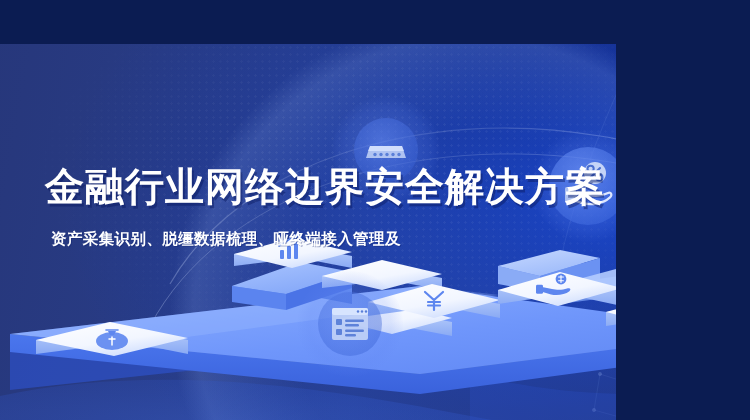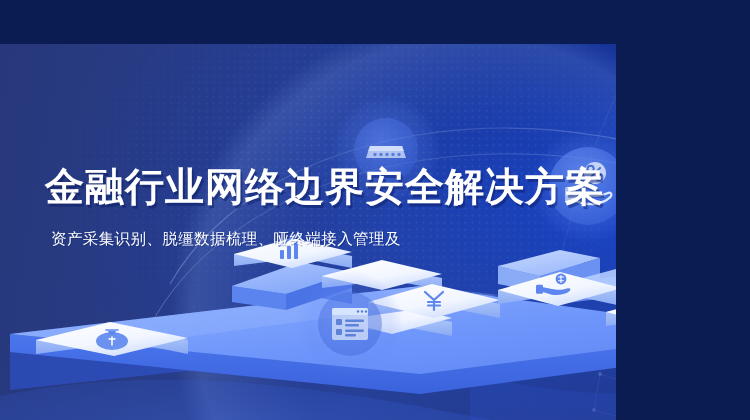--- a/index.html
+++ b/index.html
@@ -29,21 +29,21 @@
   svg.layer{overflow:visible;}
 
   
   .copy{position:absolute;left:45px;top:118px;z-index:40;}
   .title{
     margin:0;font-size:39px;line-height:50px;font-weight:bold;color:#ffffff;
     letter-spacing:1px;white-space:nowrap;
     text-shadow:2px 3px 0 rgba(8,24,96,.45);
   }
   .subtitle{
-    margin:14px 0 0 6px;font-size:15.5px;line-height:25px;font-weight:normal;
+    margin:14px 0 0 6px;font-size:15.5px;line-height:25px;font-weight:bold;
     color:#ffffff;letter-spacing:.4px;text-shadow:1px 1px 0 rgba(10,30,110,.35);
   }
   .subtitle div{white-space:nowrap;}
 
   
   .badge{position:absolute;border-radius:50%;z-index:30;
          display:flex;align-items:center;justify-content:center;}
   .badge .halo{position:absolute;inset:0;border-radius:50%;
     background:radial-gradient(circle at 50% 50%, rgba(126,160,255,.30) 0%, rgba(96,132,240,.16) 55%, rgba(60,100,220,0) 72%);}
   .badge .disc{position:absolute;border-radius:50%;}

